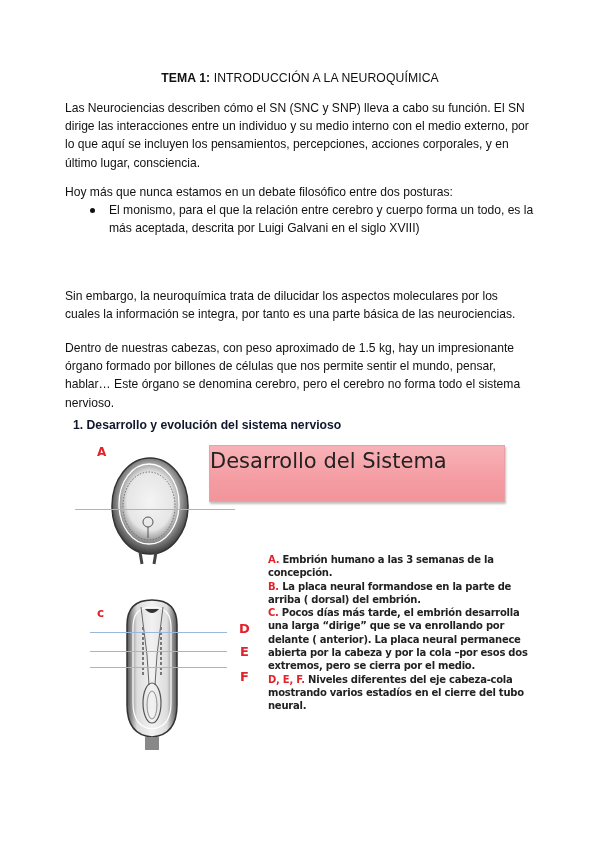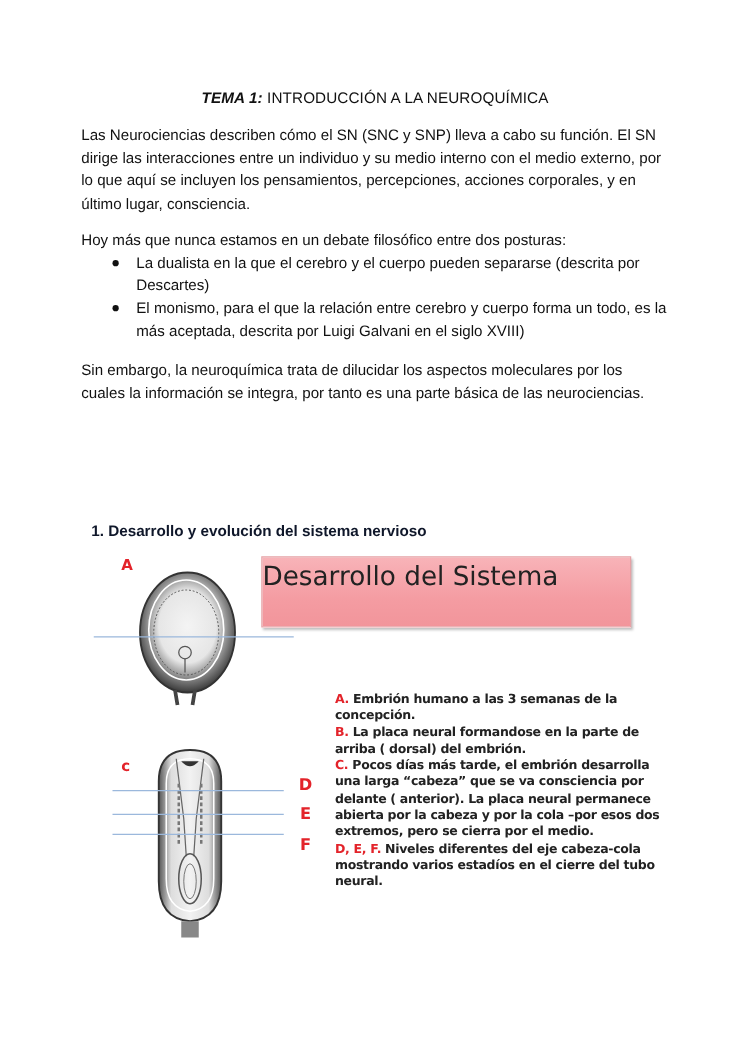--- a/index.html
+++ b/index.html
@@ -1,21 +1,21 @@
 <!DOCTYPE html>
 <html><head>
 <meta charset="utf-8">
 <style>
   html, body { margin: 0; padding: 0; background: #ffffff; }
   body { width: 600px; height: 848px; position: relative; overflow: hidden;
          font-family: "Liberation Sans", sans-serif; color: #111; }
   .page { position: absolute; left: 0; top: 0; width: 600px; height: 848px; }
   .title { position: absolute; left: 0; width: 600px; top: 71px; text-align: center;
            font-size: 12.2px; letter-spacing: 0.1px; }
-  .title b { font-weight: bold; font-style: italic; }
+  .title b { font-weight: bold; }
   .para { position: absolute; left: 65px; width: 470px; font-size: 12.1px; line-height: 18.2px; margin: 0; }
   .p1 { top: 99px; }
   .p2 { top: 183px; }
   .bullets { position: absolute; left: 73px; width: 470px; top: 201px; margin: 0; padding: 0; list-style: none;
              font-size: 12.1px; line-height: 18.2px; }
   .bullets li { position: relative; padding-left: 36px; }
   .bullets li .dot { position: absolute; left: 17px; top: 7px; width: 5px; height: 5px; border-radius: 50%; background: #111; }
   .p3 { top: 287px; }
   .p4 { top: 339px; }
   .heading { position: absolute; left: 73px; top: 418px; font-size: 12.2px; font-weight: bold; color: #0f172a; }
@@ -38,25 +38,25 @@
 <body>
 
 <div class="page">
 
   <div class="title"><b>TEMA 1:</b><span> INTRODUCCIÓN A LA NEUROQUÍMICA</span></div>
 
   <p class="para p1">Las Neurociencias describen cómo el SN (SNC y SNP) lleva a cabo su función. El SN dirige las interacciones entre un individuo y su medio interno con el medio externo, por lo que aquí se incluyen los pensamientos, percepciones, acciones corporales, y en último lugar, consciencia.</p>
   <p class="para p2">Hoy más que nunca estamos en un debate filosófico entre dos posturas:</p>
 
   <ul class="bullets">
-    <li><span class="dot"></span><span>La dualista en la que el cerebro y el cuerpo pueden separarse (descrita por Descartes)</span></li>
     <li><span class="dot"></span><span>El monismo, para el que la relación entre cerebro y cuerpo forma un todo, es la más aceptada, descrita por Luigi Galvani en el siglo XVIII)</span></li>
   </ul>
 
   <p class="para p3">Sin embargo, la neuroquímica trata de dilucidar los aspectos moleculares por los cuales la información se integra, por tanto es una parte básica de las neurociencias.</p>
+  <p class="para p4">Dentro de nuestras cabezas, con peso aproximado de 1.5 kg, hay un impresionante órgano formado por billones de células que nos permite sentir el mundo, pensar, hablar… Este órgano se denomina cerebro, pero el cerebro no forma todo el sistema nervioso.</p>
 
   <div class="heading">1. Desarrollo y evolución del sistema nervioso</div>
 
   <div class="fig">
 
     <svg style="position:absolute;left:25px;top:14px;" width="100" height="120" viewBox="0 0 100 120">
       <defs>
         <radialGradient id="gA" cx="50%" cy="45%" r="55%">
           <stop offset="0%" stop-color="#f4f4f4"></stop>
           <stop offset="55%" stop-color="#e6e6e6"></stop>
@@ -105,17 +105,17 @@
     <span class="lbl" style="left:165px;top:229px;font-size:13px;">F</span>
 
     <div class="banner">
       <div>Desarrollo del Sistema</div>
     </div>
   </div>
 
   <div class="caption">
     <p><span class="r">A.</span><span>  Embrión humano a las 3 semanas de la concepción.</span></p>
     <p><span class="r">B.</span><span> La placa neural formandose en la parte de arriba ( dorsal) del embrión.</span></p>
-    <p><span class="r">C.</span><span> Pocos días más tarde, el embrión desarrolla una larga “cabeza” que se va consciencia por delante ( anterior). La placa neural permanece abierta por la cabeza y por la cola –por esos dos extremos, pero se cierra  por el medio.</span></p>
+    <p><span class="r">C.</span><span> Pocos días más tarde, el embrión desarrolla una larga “dirige” que se va enrollando por delante ( anterior). La placa neural permanece abierta por la cabeza y por la cola –por esos dos extremos, pero se cierra  por el medio.</span></p>
     <p><span class="r">D, E, F.</span><span> Niveles diferentes del eje cabeza-cola mostrando varios estadíos en el cierre del tubo neural.</span></p>
   </div>
 
 </div>
 
 </body></html>

